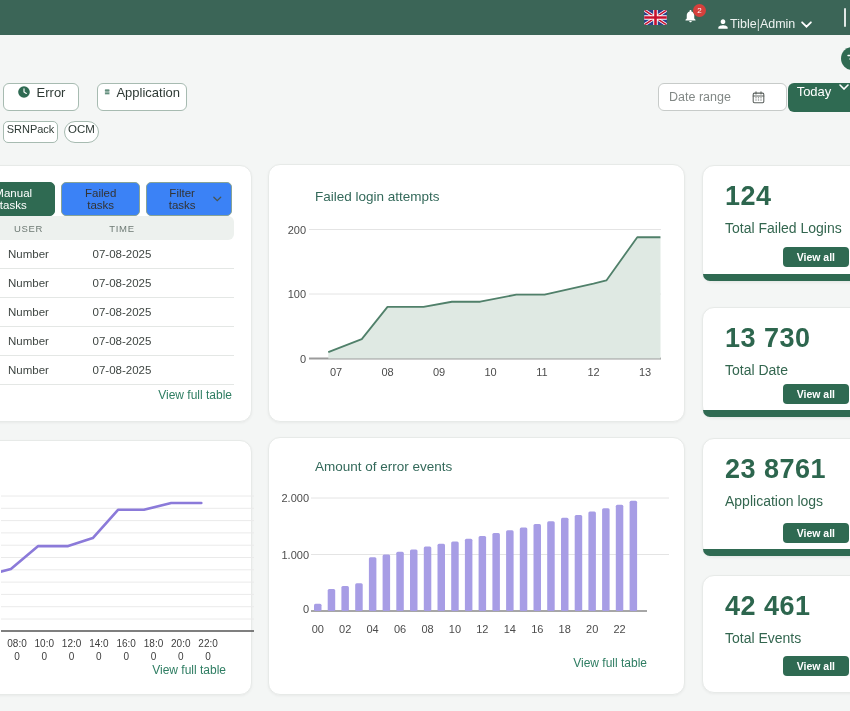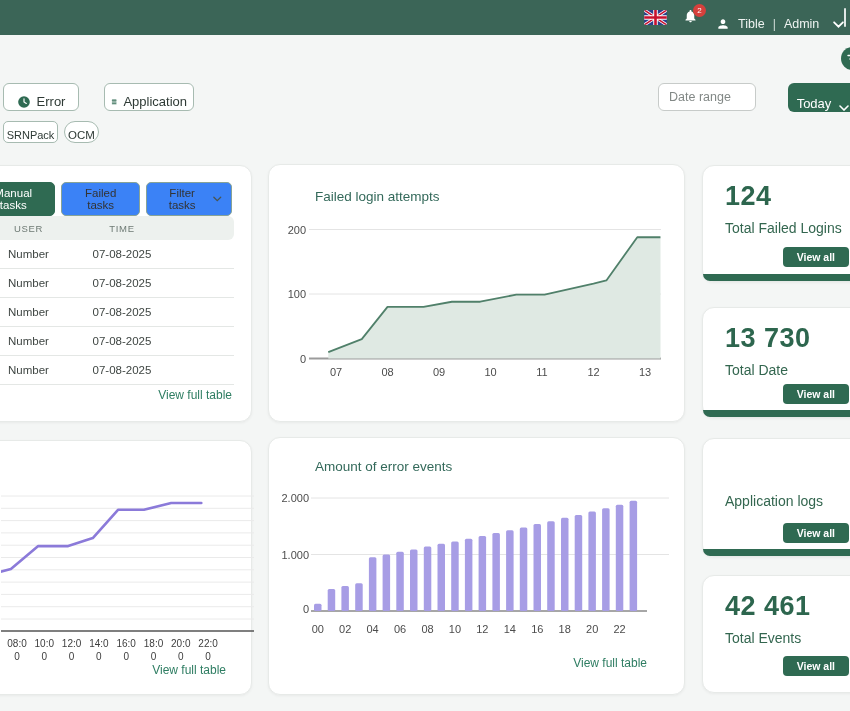--- a/index.html
+++ b/index.html
@@ -7,35 +7,35 @@
   body {
     width:850px; height:711px; position:relative; overflow:hidden;
     background:#f4f6f5; font-family:"Liberation Sans", sans-serif;
   }
   
   .header { position:absolute; left:0; top:0; width:850px; height:35px; background:#3b6557; }
   .flag { position:absolute; left:644px; top:10px; width:23px; height:15px; border-radius:2px; overflow:hidden; }
   .bell-wrap { position:absolute; left:683px; top:7px; width:24px; height:22px; }
   .badge { position:absolute; left:10px; top:-3px; min-width:13px; height:13px; background:#d5403c; color:#fff;
            border-radius:7px; font-size:8px; line-height:13px; text-align:center; padding:0 2px; }
-  .user-wrap { position:absolute; left:716px; top:0; height:48px; display:flex; align-items:center; gap:8px;
+  .user-wrap { position:absolute; left:716px; top:0; height:48px; display:flex; align-items:center; 
                color:#eef3f1; font-size:12.5px; }
   .user-wrap .sep { opacity:.8; }
   .hdr-divider { position:absolute; left:844px; top:8px; width:2px; height:19px; background:rgba(255,255,255,.85); border-radius:1px; }
   
   .circle-icon { position:absolute; left:841px; top:47px; width:23px; height:23px; border-radius:50%;
                  background:#2f6a52; display:flex; align-items:center; justify-content:center; }
   
-  .btn { position:absolute; display:flex; align-items:flex-end; justify-content:center; gap:6px;
+  .btn { position:absolute; display:flex; align-items:flex-start; justify-content:center; gap:6px;
          background:#fff; border:1px solid #a7bbb1; border-radius:6px; font-size:13px; color:#2e3a35; cursor:pointer; }
   #error-btn { left:3px; top:83px; width:76px; height:28px; }
-  #application-btn { left:104px; top:83px; width:90px; height:28px; }
+  #application-btn { left:97px; top:83px; width:90px; height:28px; }
   #srnpack-btn { left:3px; top:121px; width:55px; height:22px; font-size:11px; border-radius:5px; }
   #ocm-btn { left:64px; top:121px; width:35px; height:22px; font-size:11.5px; border-radius:11px; }
-  .date-wrap { position:absolute; left:658px; top:83px; width:98px; height:28px; background:#fff;
+  .date-wrap { position:absolute; left:658px; top:83px; width:129px; height:28px; background:#fff;
                border:1px solid #c7cbc9; border-radius:6px; display:flex; align-items:center; padding:0 8px; }
   .date-wrap input { border:none; outline:none; width:84px; font-size:12.5px; color:#555; font-family:"Liberation Sans",sans-serif; }
   .date-wrap input::placeholder { color:#828886; }
   #today-btn { left:788px; top:83px; width:70px; height:29px; background:#2f6a52; color:#fff; border:none; gap:8px; }
   
   .card { position:absolute; background:#fff; border:1px solid #e7eae8; border-radius:12px; box-shadow:0 1px 3px rgba(0,0,0,.05); }
   #card-tasks { left:-30px; top:165px; width:282px; height:257px; }
   #card-login { left:268px; top:164px; width:417px; height:258px; }
   #card-stat-0 { left:702px; top:165px; width:160px; height:117px; }
   #card-stat-1 { left:702px; top:307px; width:160px; height:111px; }
@@ -224,20 +224,21 @@
   <button class="view-all" style="bottom:14px">View all</button>
   <div class="bottom-bar"></div>
 </div>
 <div class="card" id="card-stat-1">
   <div class="stat-value">13 730</div>
   <div class="stat-label">Total Date</div>
   <button class="view-all" style="bottom:13px">View all</button>
   <div class="bottom-bar"></div>
 </div>
 <div class="card" id="card-stat-2">
+  <div class="stat-value">23 8761</div>
   <div class="stat-label">Application logs</div>
   <button class="view-all" style="bottom:13px">View all</button>
   <div class="bottom-bar"></div>
 </div>
 <div class="card" id="card-stat-3">
   <div class="stat-value">42 461</div>
   <div class="stat-label">Total Events</div>
   <button class="view-all" style="bottom:16px">View all</button>
 </div>
 

